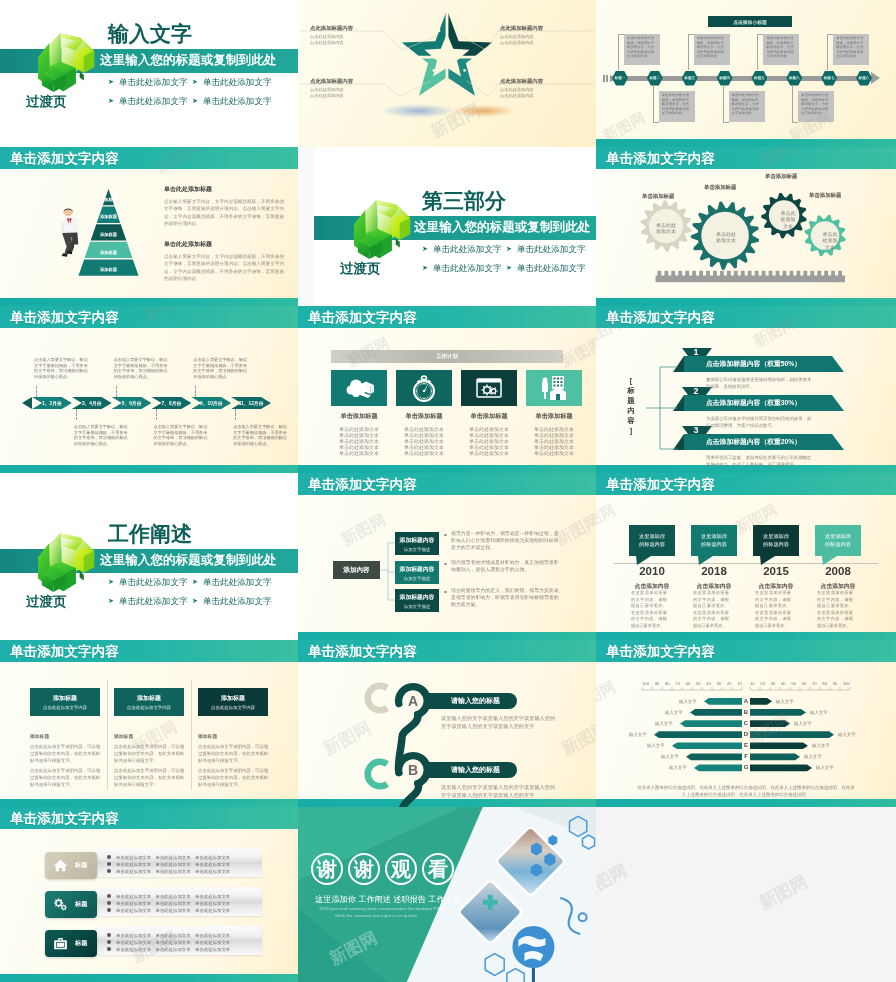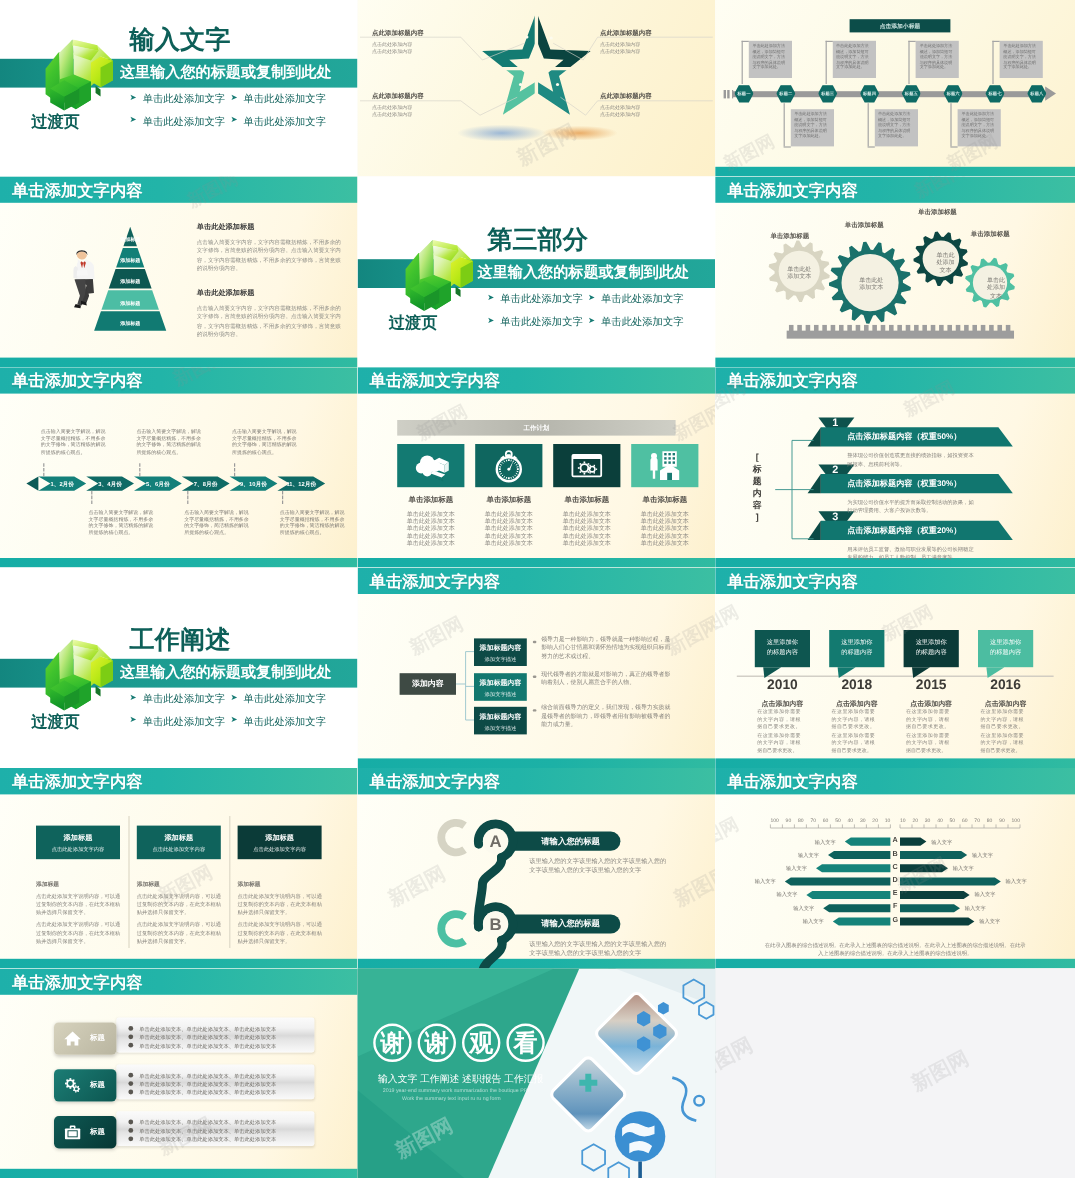--- a/index.html
+++ b/index.html
@@ -365,21 +365,21 @@
       <div class="blk" style="left:164px;top:38px;width:120px;">
         <div class="t" style="font-size:6px;margin-bottom:4px;">单击此处添加标题</div>
         <div class="b" style="font-size:4.6px;line-height:7.3px;">点击输入简要文字内容，文字内容需概括精炼，不用多余的文字修饰，言简意赅的说明分项内容。点击输入简要文字内容，文字内容需概括精炼，不用多余的文字修饰，言简意赅的说明分项内容。</div>
       </div>
       <div class="blk" style="left:164px;top:93px;width:120px;">
         <div class="t" style="font-size:6px;margin-bottom:4px;">单击此处添加标题</div>
         <div class="b" style="font-size:4.6px;line-height:7.3px;">点击输入简要文字内容，文字内容需概括精炼，不用多余的文字修饰，言简意赅的说明分项内容。点击输入简要文字内容，文字内容需概括精炼，不用多余的文字修饰，言简意赅的说明分项内容。</div>
       </div>
       <div class="wm" style="left:52%;top:1%;font-size:15px;">新图网</div>
     </div>
-    <div class="slide sd" style="left:298px;top:147px;width:298px;height:159px;">
+    <div class="slide sd" style="left:314px;top:147px;width:298px;height:159px;">
       <div class="band" style="top:69px;height:24px;"></div>
       <div class="cube" style="left:38px;top:53px;width:64px;height:62px;"><svg viewBox="0 0 64 64" width="100%" height="100%">
           <defs>
             <linearGradient id="gPl" x1="0.05" y1="0" x2="1" y2="0.85">
               <stop offset="0" stop-color="#f4fce8"></stop>
               <stop offset="0.32" stop-color="#dff4b6"></stop>
               <stop offset="0.62" stop-color="#b6e744"></stop>
               <stop offset="1" stop-color="#8fdb12"></stop>
             </linearGradient>
             <linearGradient id="gTr" x1="0.0" y1="0.05" x2="0.75" y2="1">
@@ -895,21 +895,21 @@
       </div>
       <div class="yr" style="left:149px;top:92px;width:62px;font-size:11.5px;">2015</div>
       <div class="t" style="left:149px;top:109px;width:62px;font-size:5.8px;">点击添加内容</div>
       <div class="b" style="left:159px;top:117px;width:36px;font-size:4.2px;line-height:6.6px;">在这里添加你需要的文字内容，请根据自己要求更改。在这里添加你需要的文字内容，请根据自己要求更改。</div>
       <div class="bub" style="left:219px;top:52px;width:46px;height:31px;background:#4cbda1;font-size:5.2px;">
         <div>
           <div>这里添加你</div>
           <div>的标题内容</div>
         </div>
       </div>
-      <div class="yr" style="left:211px;top:92px;width:62px;font-size:11.5px;">2016</div>
+      <div class="yr" style="left:211px;top:92px;width:62px;font-size:11.5px;">2008</div>
       <div class="t" style="left:211px;top:109px;width:62px;font-size:5.8px;">点击添加内容</div>
       <div class="b" style="left:221px;top:117px;width:36px;font-size:4.2px;line-height:6.6px;">在这里添加你需要的文字内容，请根据自己要求更改。在这里添加你需要的文字内容，请根据自己要求更改。</div>
       <div class="wm" style="left:-8%;top:22%;font-size:15px;">新图网</div>
       <div class="wm" style="left:46%;top:22%;font-size:15px;">新图网</div>
     </div>
     <div class="slide thc" style="left:0px;top:640px;width:298px;height:167px;">
       <div class="cream"></div>
       <div class="hdr" style="height:22px;">
         <div class="ht" style="font-size:13.6px;line-height:14px;margin-top:1px;">单击添加文字内容</div>
       </div>
@@ -1194,21 +1194,21 @@
         <circle cx="284.59" cy="110.25" r="4" fill="none" stroke="#4696d4" stroke-width="2"></circle>
         <path d="M206.2,163.0 L196.7,168.5 L187.2,163.0 L187.2,152.0 L196.7,146.5 L206.2,152.0 Z" stroke="#4b9ad6" stroke-width="1.5" fill="none"></path>
         <path d="M226.2,176.5 L217.5,181.5 L208.9,176.5 L208.9,166.5 L217.5,161.5 L226.2,166.5 Z" stroke="#4b9ad6" stroke-width="1.5" fill="none"></path>
         <path d="M288.8,24.3 L280.1,29.3 L271.5,24.3 L271.5,14.3 L280.1,9.3 L288.8,14.2 Z" stroke="#4b9ad6" stroke-width="1.5" fill="none"></path>
         <path d="M296.6,38.5 L290.6,42.0 L284.5,38.5 L284.5,31.5 L290.6,28.0 L296.6,31.5 Z" stroke="#4b9ad6" stroke-width="1.5" fill="none"></path>
       </svg>
       <div class="ch" style="left:13px;top:46px;width:32px;height:32px;font-size:20px;">谢</div>
       <div class="ch" style="left:50px;top:46px;width:32px;height:32px;font-size:20px;">谢</div>
       <div class="ch" style="left:87px;top:46px;width:32px;height:32px;font-size:20px;">观</div>
       <div class="ch" style="left:124px;top:46px;width:32px;height:32px;font-size:20px;">看</div>
-      <div class="tag" style="left:17px;top:87px;font-size:8.2px;">输入文字  工作阐述  述职报告  工作汇报</div>
+      <div class="tag" style="left:17px;top:87px;font-size:8.2px;">这里添加你  工作阐述  述职报告  工作汇报</div>
       <div class="en" style="left:21px;top:99px;font-size:4.4px;">2019 year-end summary work summarization the boutique PPT</div>
       <div class="en" style="left:37px;top:106px;font-size:4.4px;">Work the summary text input ru ru ng form</div>
       <div class="wm" style="left:10%;top:74%;font-size:17px;color:rgba(255,255,255,.30);">新图网</div>
     </div>
     <div class="slide" style="left: 596px; top: 807px; width: 300px; height: 175px; background: rgb(244, 244, 246);">
       <div class="wm" style="left:-6%;top:36%;font-size:17px;">新图网</div>
       <div class="wm" style="left:54%;top:42%;font-size:17px;">新图网</div>
     </div>
   </div>
 

